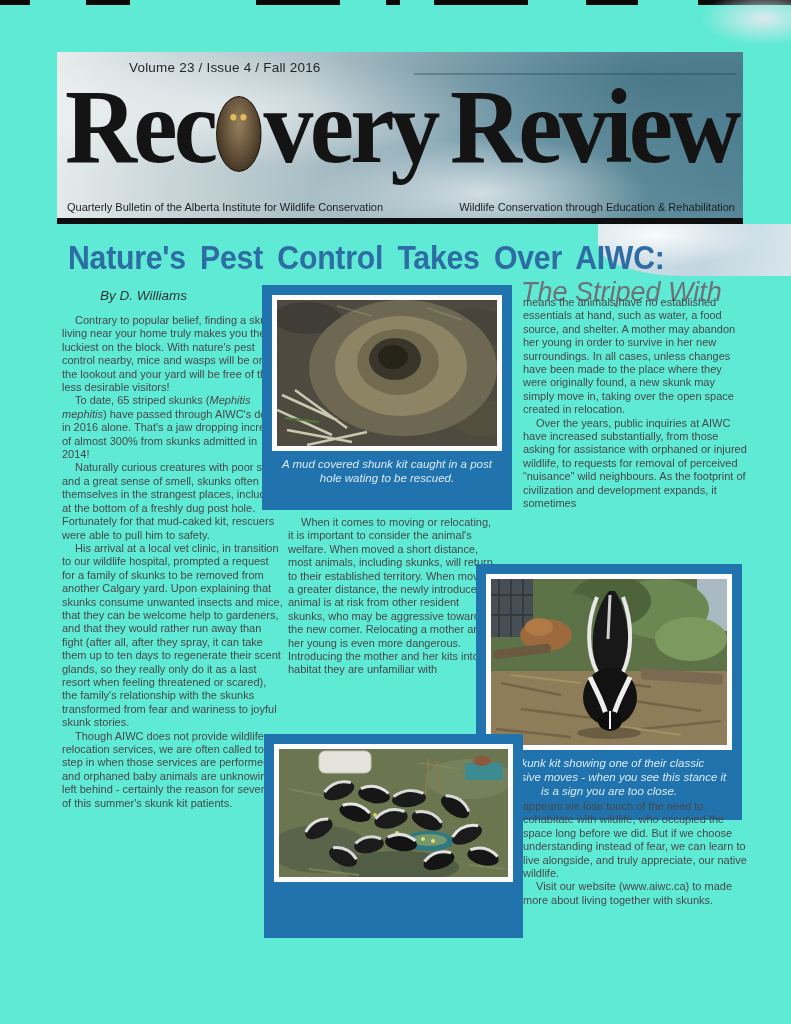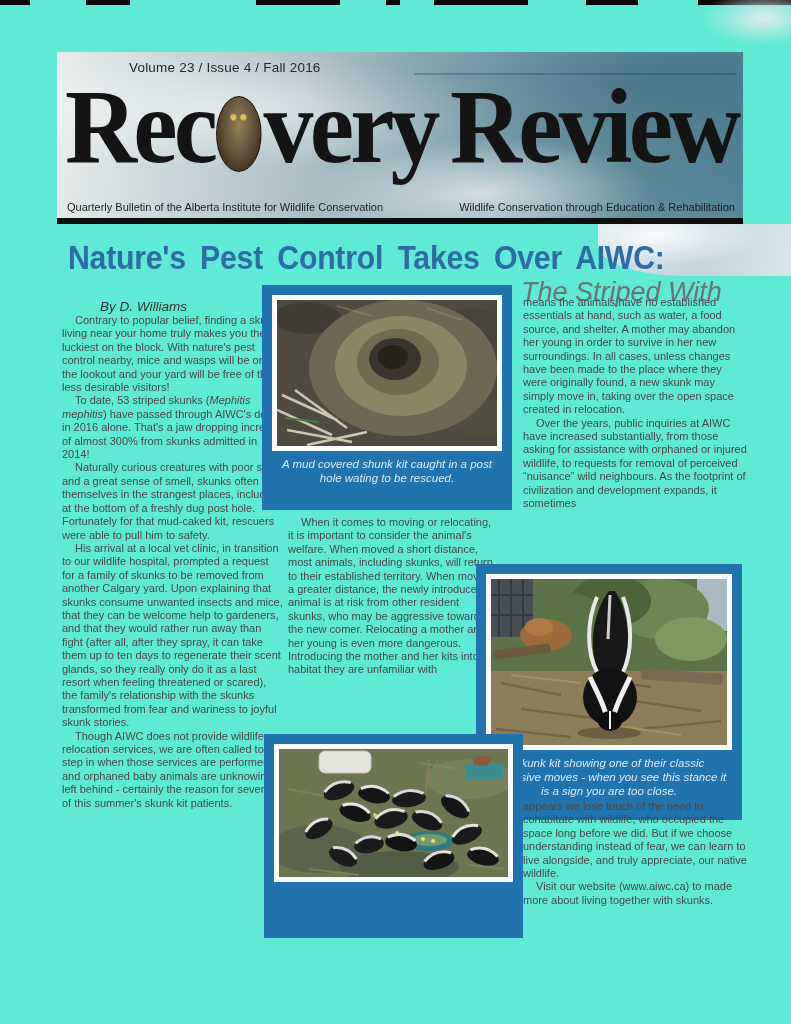--- a/index.html
+++ b/index.html
@@ -37,21 +37,21 @@
       radial-gradient(ellipse at 30% 20%, rgba(255,255,255,0.9), transparent 55%),
       linear-gradient(100deg,#cfdfe7 0%,#c3d6e0 55%,#d8e5ec 100%);
     border-bottom-left-radius:45% 60%;}
   .bleed2{position:absolute;left:700px;top:0;width:91px;height:46px;z-index:0;
     background:radial-gradient(ellipse at 70% 40%, #dde9ee 0%, rgba(221,233,238,0) 70%);}
 
   
   .headline{position:absolute;left:68px;top:238px;margin:0;white-space:nowrap;
     font-size:34px;font-weight:bold;letter-spacing:-0.3px;word-spacing:7px;color:#2e6da4;
     transform:scaleX(.89);transform-origin:left top;z-index:2;}
-  .byline{position:absolute;left:100px;top:299px;font-style:italic;font-size:13.5px;color:#323436;z-index:2;}
+  .byline{position:absolute;left:100px;top:288px;font-style:italic;font-size:13.5px;color:#323436;z-index:2;}
   .subhead{position:absolute;left:521px;top:277px;font-style:italic;font-size:27px;color:#6d7277;
     white-space:nowrap;z-index:2;}
 
   
   .col{position:absolute;font-size:11px;line-height:13.4px;color:#47484a;z-index:2;}
   .col p{margin:0;text-indent:13px;}
   .col p.noindent{text-indent:0;}
   .col-left{left:62px;top:314px;width:221px;}
   .col-mid{left:288px;top:516px;width:210px;}
   .col-right-top{left:523px;top:296px;width:224px;}
@@ -95,21 +95,21 @@
     <div class="tag tag-right">Wildlife Conservation through Education &amp; Rehabilitation</div>
   </div>
   <div class="rule"></div>
 
   <h1 class="headline">Nature's Pest Control Takes Over AIWC:</h1>
   <div class="byline">By D. Williams</div>
   <div class="subhead">The Striped With</div>
 
   <div class="col col-left">
     <p>Contrary to popular belief, finding a skunk living near your home truly makes you the luckiest on the block. With nature's pest control nearby, mice and wasps will be on the lookout and your yard will be free of the less desirable visitors!</p>
-    <p><span>To date, 53 striped skunks (</span><i>Mephitis mephitis</i><span>) have passed through AIWC's doors in 2016 alone. That's a jaw dropping increase of almost 300% from skunks admitted in 2014!</span></p>
+    <p><span>To date, 65 striped skunks (</span><i>Mephitis mephitis</i><span>) have passed through AIWC's doors in 2016 alone. That's a jaw dropping increase of almost 300% from skunks admitted in 2014!</span></p>
     <p>Naturally curious creatures with poor sight and a great sense of smell, skunks often find themselves in the strangest places, including at the bottom of a freshly dug post hole. Fortunately for that mud-caked kit, rescuers were able to pull him to safety.</p>
     <p>His arrival at a local vet clinic, in transition to our wildlife hospital, prompted a request for a family of skunks to be removed from another Calgary yard. Upon explaining that skunks consume unwanted insects and mice, that they can be welcome help to gardeners, and that they would rather run away than fight (after all, after they spray, it can take them up to ten days to regenerate their scent glands, so they really only do it as a last resort when feeling threatened or scared), the family's relationship with the skunks transformed from fear and wariness to joyful skunk stories.</p>
     <p>Though AIWC does not provide wildlife relocation services, we are often called to step in when those services are performed and orphaned baby animals are unknowingly left behind - certainly the reason for several of this summer's skunk kit patients.</p>
   </div>
 
   <div class="pframe f1">
     <div class="photo">
       <svg width="220" height="146" viewBox="0 0 220 146">
         <rect width="220" height="146" fill="#4e4a40"></rect>
         <ellipse cx="30" cy="18" rx="34" ry="16" fill="#3d3a33" opacity=".8"></ellipse>

